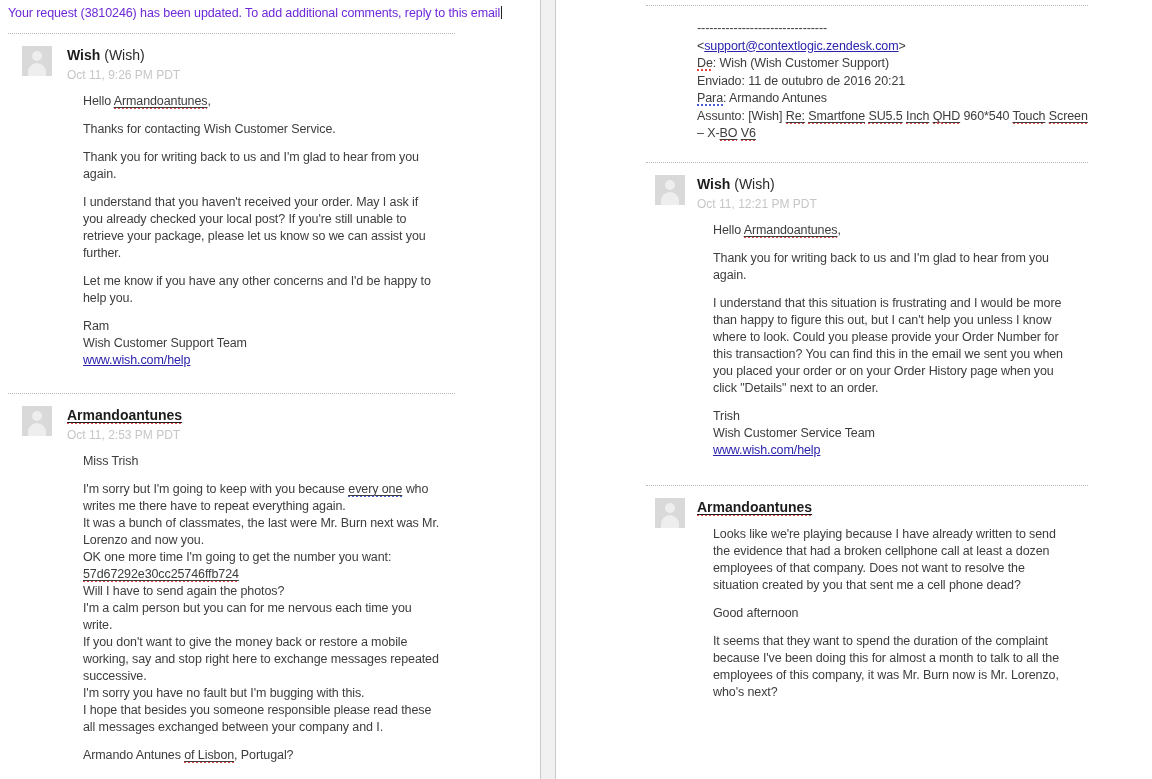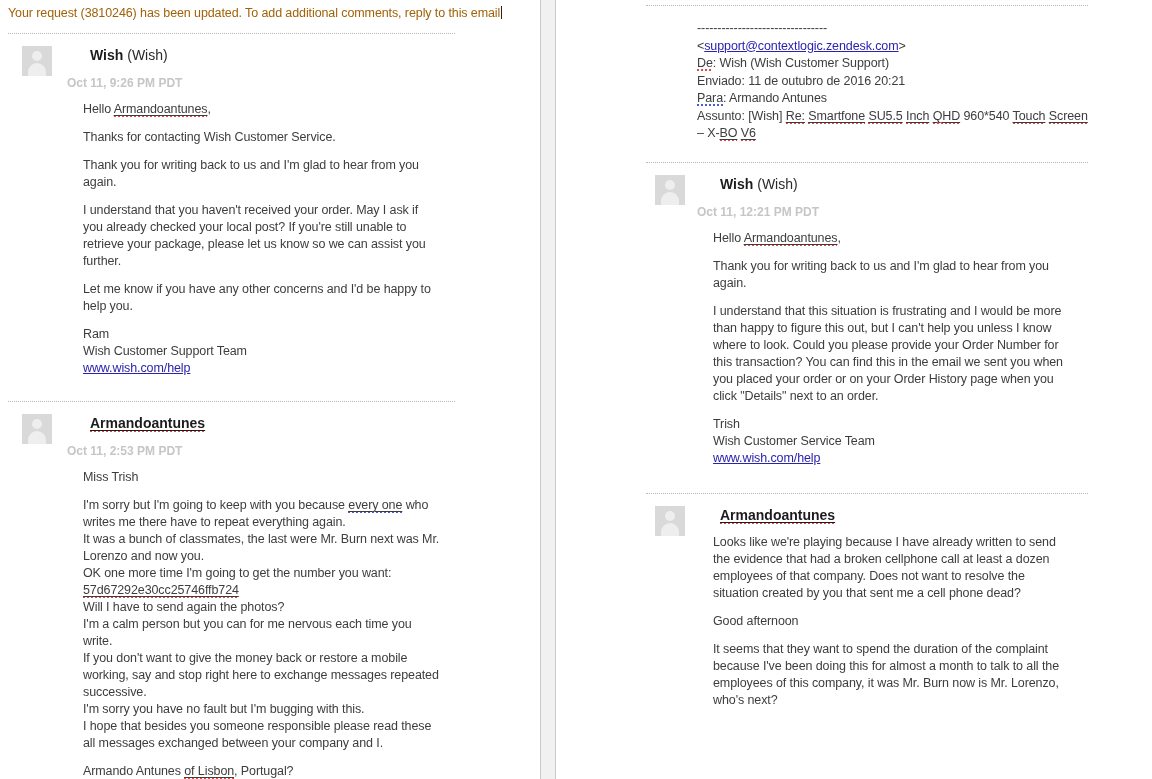--- a/index.html
+++ b/index.html
@@ -17,39 +17,39 @@
 
   .sep{border-top:1px dotted #b8b8b8;height:0;}
   .left .sep{margin-left:8px;width:447px;}
   .right .sep{width:442px;}
   .sep.l1{margin-top:13px;}
   .sep.l2{margin-top:24px;}
   .sep.r-top{margin-top:5px;}
   .sep.r1{margin-top:19px;}
   .sep.r2{margin-top:26px;}
 
-  .notice{margin:6px 0 0 8px;font-size:12.5px;letter-spacing:-0.1px;color:#a16207;}
+  .notice{margin:6px 0 0 8px;font-size:12.5px;letter-spacing:-0.1px;color:#6d28d9;}
   .caret{display:inline-block;width:1px;height:13px;background:#222;vertical-align:-2px;margin-left:1px;}
 
   .quoted{margin:14px 0 0 51px;width:391px;font-size:12.5px;letter-spacing:-0.1px;line-height:17.5px;}
 
   .message{display:flex;margin-top:12px;}
   .left .message{padding-left:22px;}
   .right .message{padding-left:9px;}
 
   .avatar{flex:0 0 30px;width:30px;height:30px;background:#d9d9d9;position:relative;overflow:hidden;}
   .avatar::before{content:"";position:absolute;left:10px;top:5px;width:10px;height:10px;border-radius:50%;background:#eeeeee;}
   .avatar::after{content:"";position:absolute;left:6px;top:17px;width:18px;height:13px;border-radius:9px 9px 0 0;background:#eeeeee;}
 
   .msg-main{margin-left:15px;width:390px;}
   .right .msg-main{margin-left:12px;width:391px;}
 
   .author-line{font-size:14px;color:#2a2a2a;padding-top:1px;}
-  .author-line .b{font-weight:700;color:#1c1c1c;margin-left:23px;}
-  .timestamp{font-size:12px;color:var(--timestamp,#c6c6c6);margin-top:13px;font-weight:bold;}
+  .author-line .b{font-weight:700;color:#1c1c1c;}
+  .timestamp{font-size:12px;color:var(--timestamp,#c6c6c6);margin-top:5px;}
 
   .msg-body{font-size:12.5px;letter-spacing:-0.1px;line-height:17px;}
   .msg-body p{margin:11px 16px;}
   .msg-body p:last-child{margin-bottom:0;}
 
   a.link{color:var(--link,#2b23ad);text-decoration:underline;cursor:pointer;}
   .b{font-weight:700;}
   .u{text-decoration:underline;text-underline-offset:2px;text-decoration-thickness:1px;}
   .sp-red{background-image:repeating-linear-gradient(90deg,var(--spell_red,#e04848) 0 2px,transparent 2px 4px);
     background-size:100% 2px;background-repeat:no-repeat;background-position:0 100%;padding-bottom:1px;}

